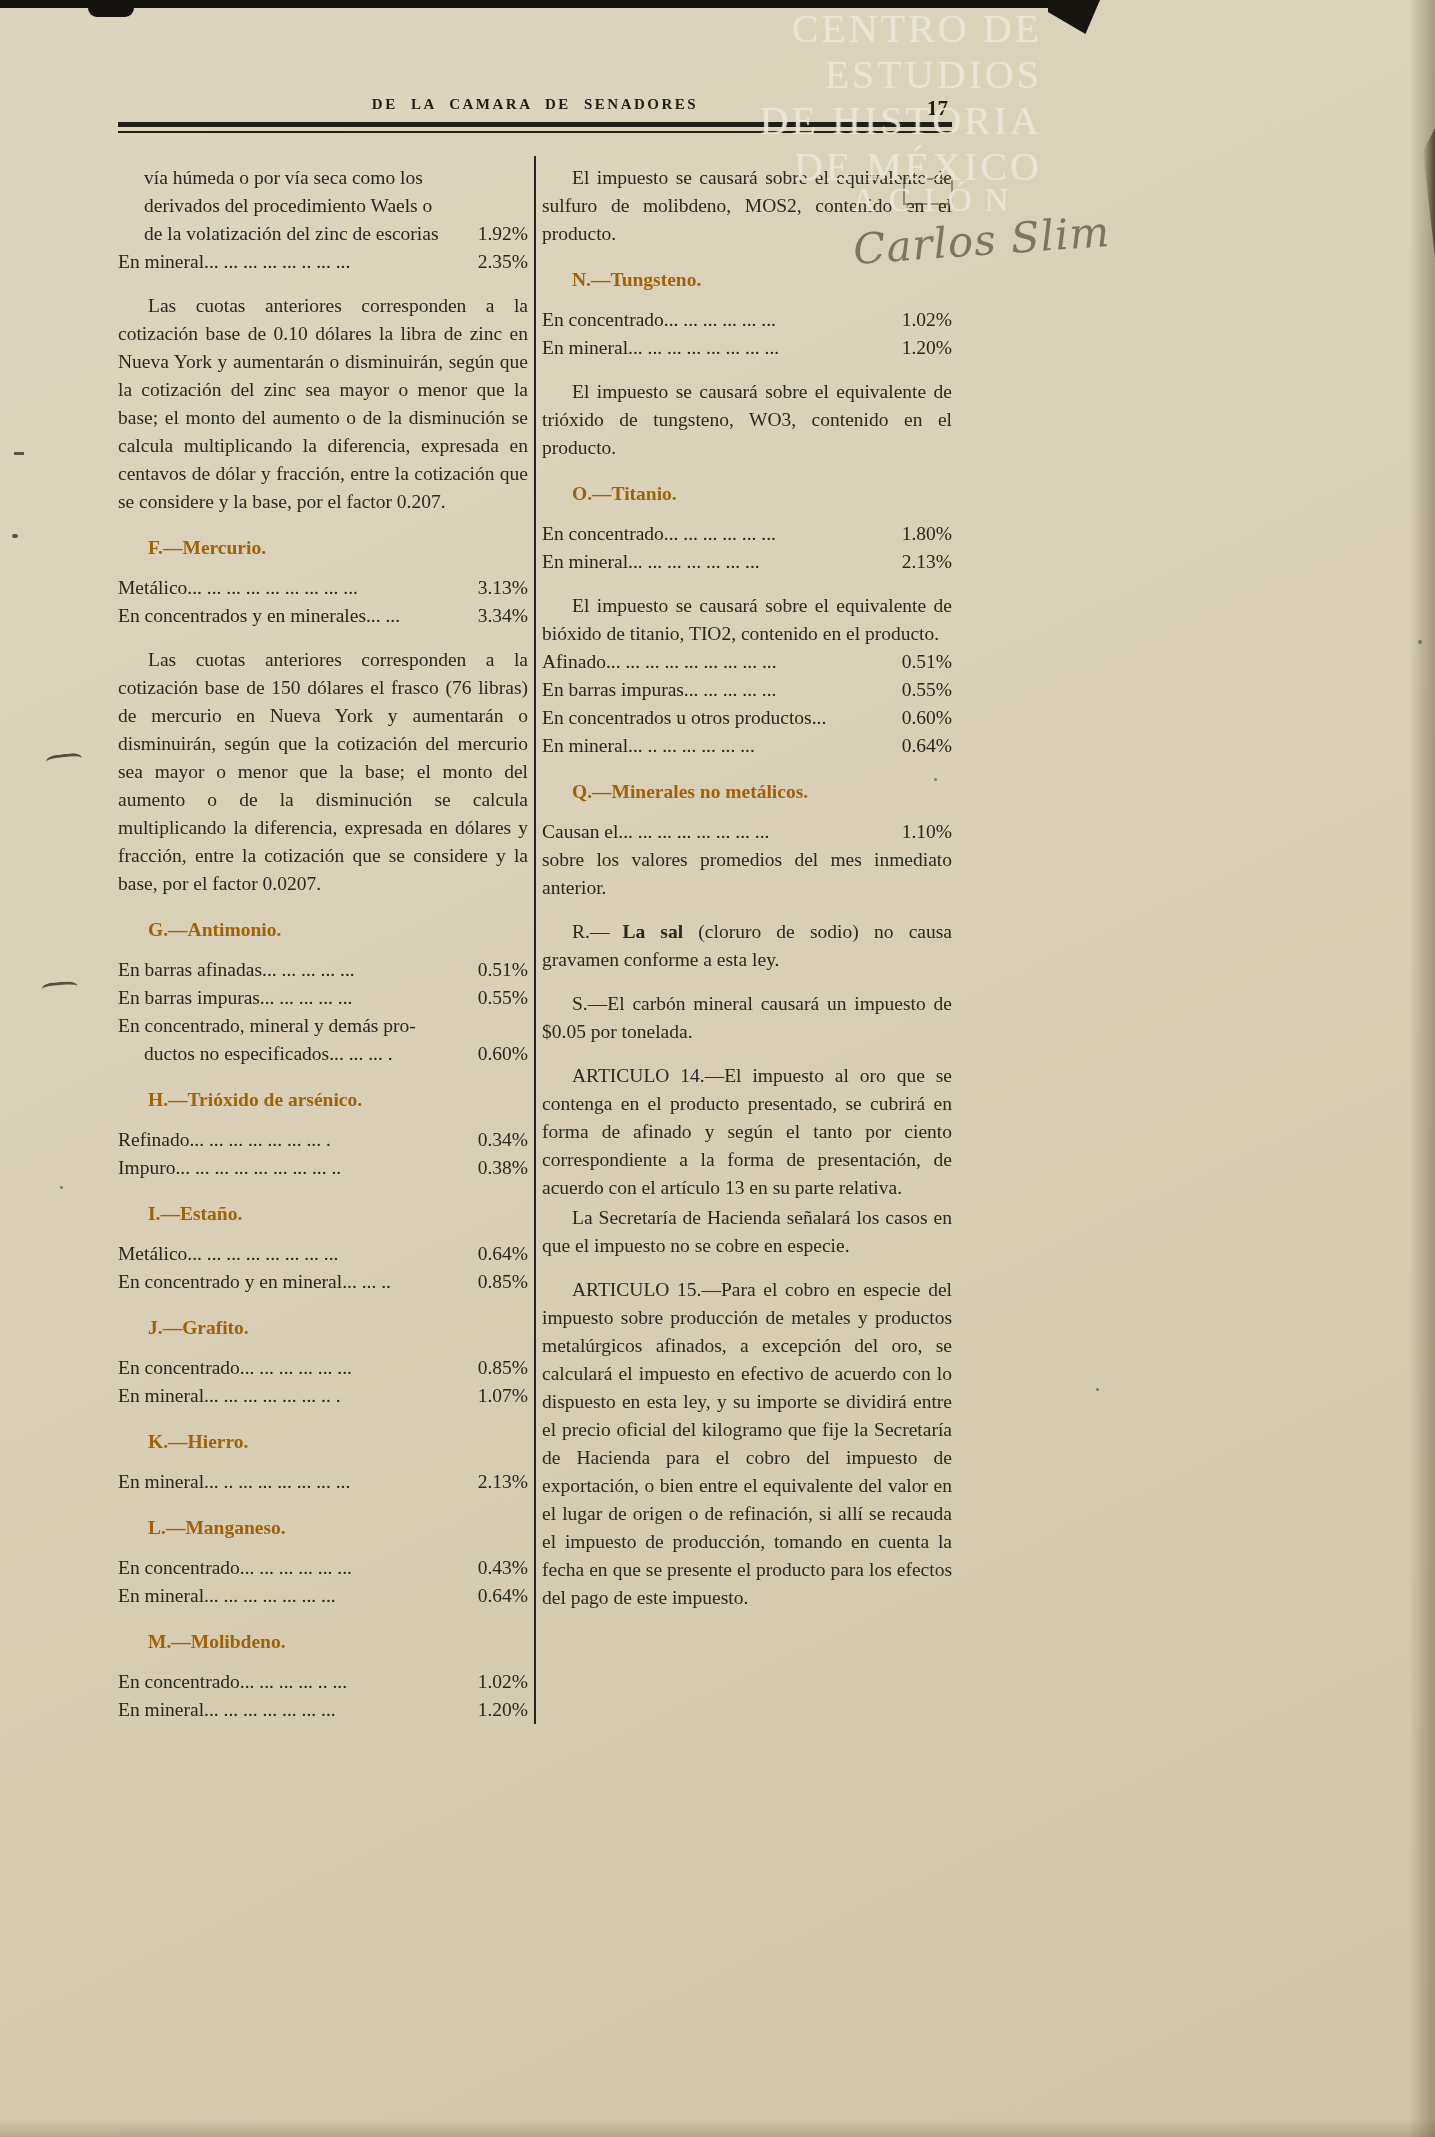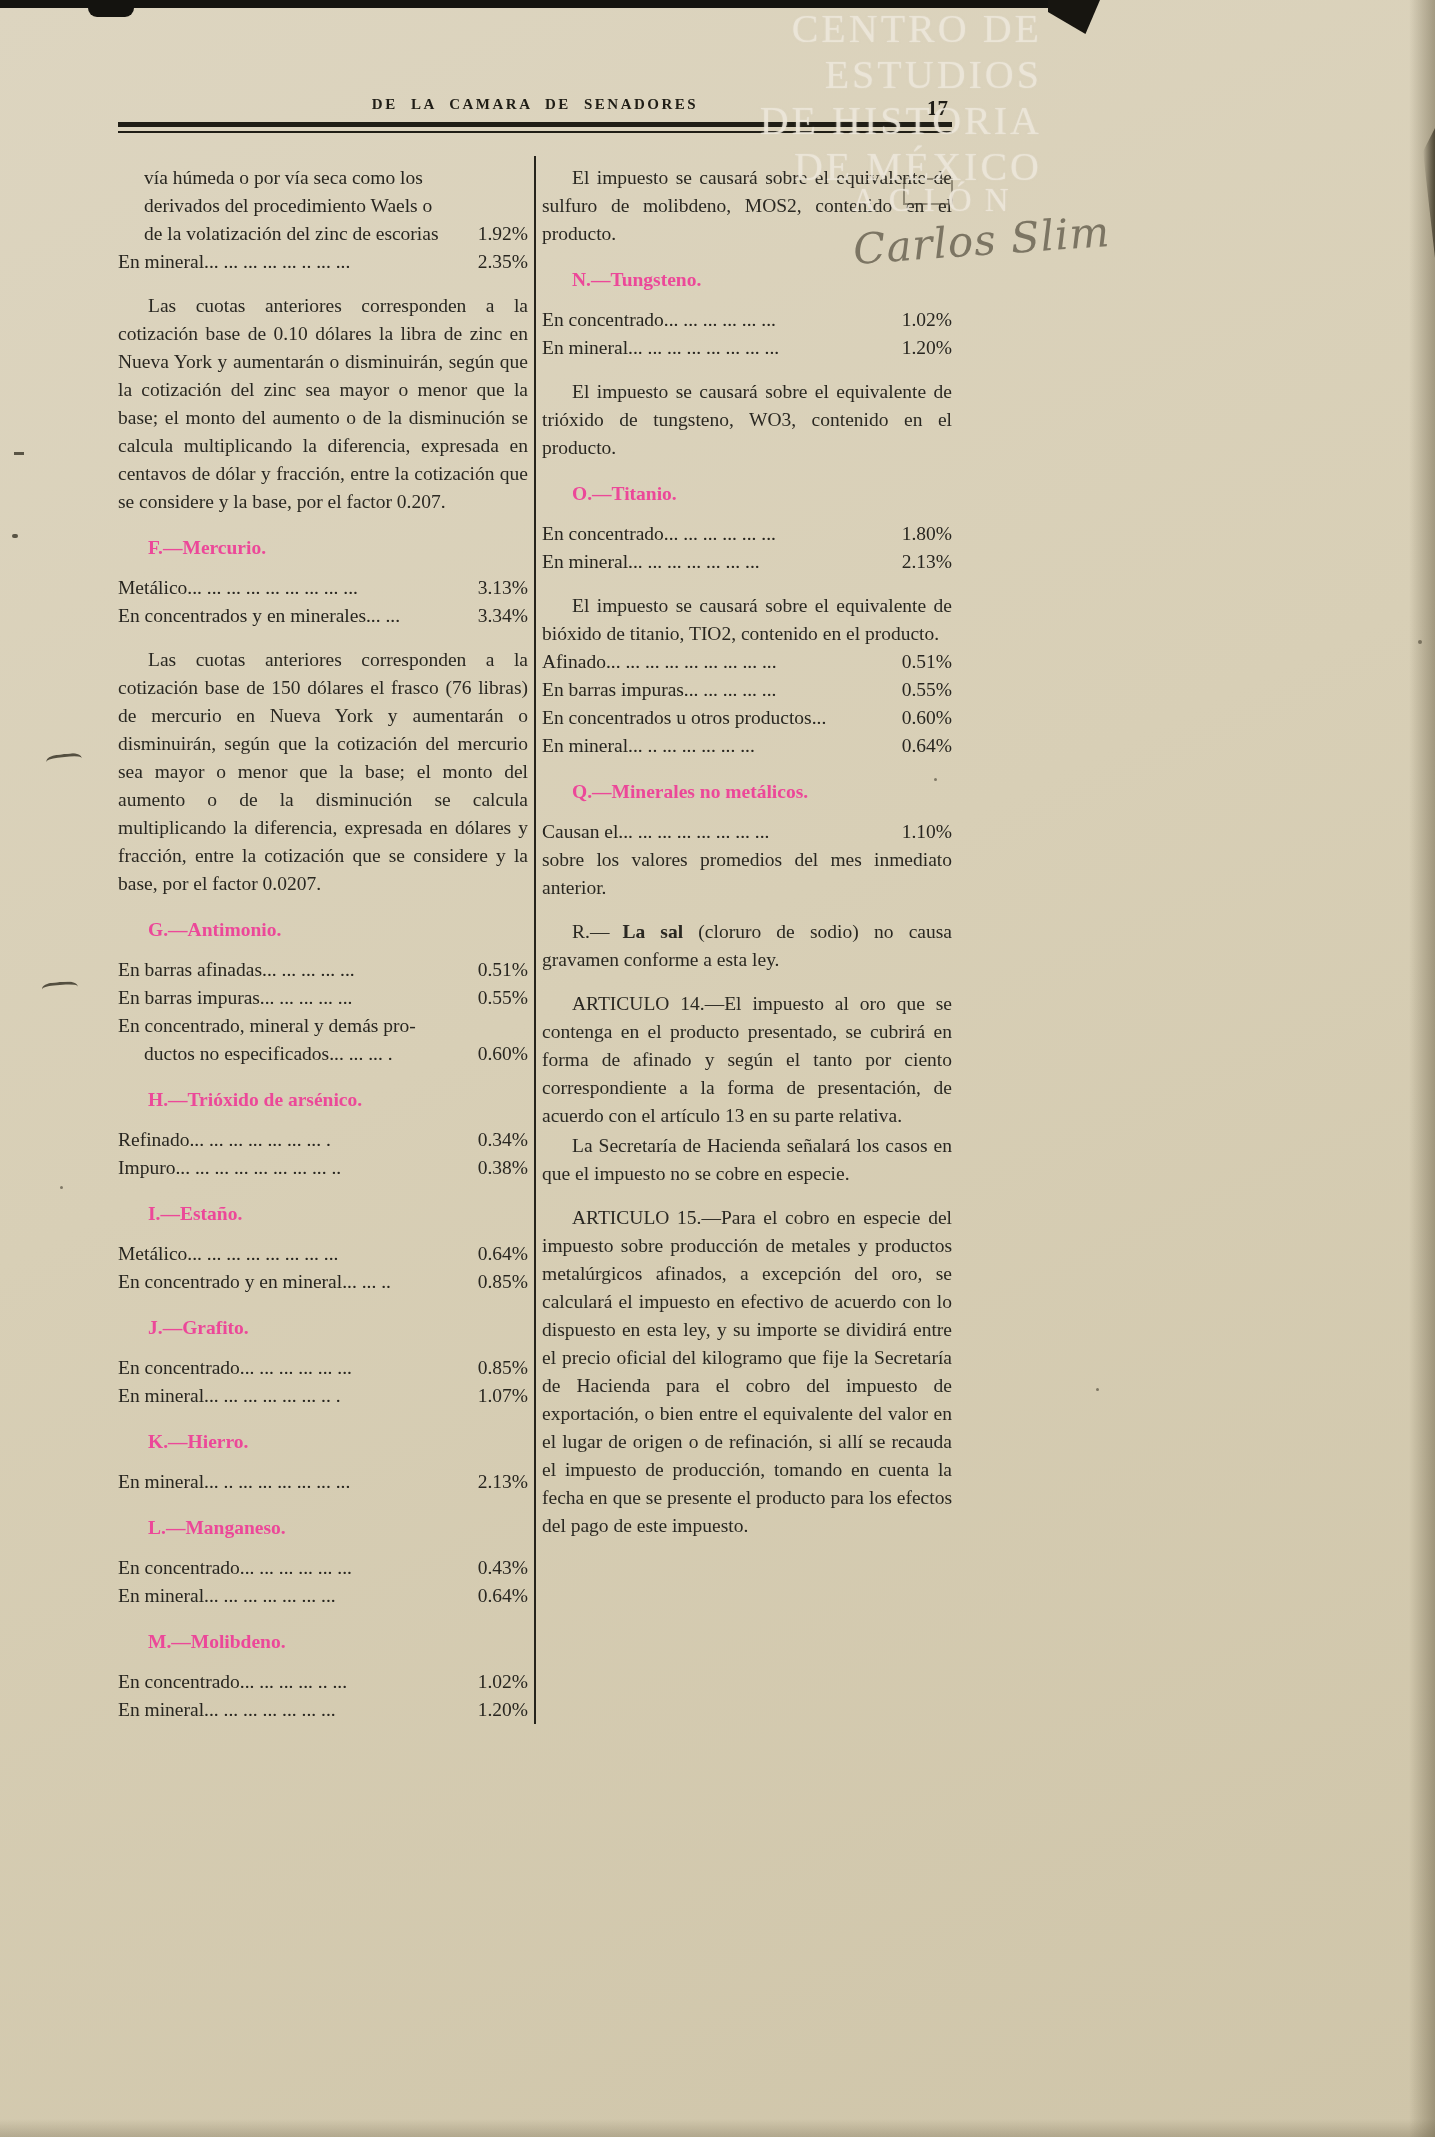--- a/index.html
+++ b/index.html
@@ -43,21 +43,21 @@
 
   
   .columns { position:absolute; left:118px; top:156px; width:834px; display:flex; z-index:2; }
   .col { width:410px; }
   .divider { width:2px; background:#26241c; margin:0 6px; }
 
   .para { text-align:justify; text-indent:30px; font-size:19.5px; line-height:28px; margin-top:16px; color:#2a2822; }
   .para.noindent { text-indent:0; margin-top:0; }
   .para.tight { margin-top:2px; }
   .bold { font-weight:bold;margin-left:13px; }
-  .heading { font-weight:bold; font-size:19.5px; line-height:28px; margin:18px 0 12px 0; text-indent:30px; text-align:justify; color:#ec4899; }
+  .heading { font-weight:bold; font-size:19.5px; line-height:28px; margin:18px 0 12px 0; text-indent:30px; text-align:justify; color:#a16207; }
   .rates { font-size:19.5px; line-height:28px; }
   .rate-row { display:flex; }
   .rate-row.indent { padding-left:26px; }
   .rate-label { flex:1 1 auto; white-space:nowrap; overflow:hidden; }
   .rate-value { flex:0 0 auto; margin-left:8px; }
   .col > :first-child { margin-top:8px; }
 
   
   .watermark { position:absolute; top:6px; right:393px; z-index:5; text-align:right; pointer-events:none;
     color:rgba(236,230,217,.88); text-shadow:0 0 2px rgba(236,230,217,.5); }
@@ -258,20 +258,21 @@
         </div>
         <div class="heading">Q.—Minerales no metálicos.</div>
         <div class="rates">
           <div class="rate-row">
             <span class="rate-label">Causan el... ... ... ... ... ... ... ...</span>
             <span class="rate-value">1.10%</span>
           </div>
         </div>
         <p class="para noindent"><span>sobre los valores promedios del mes inmediato anterior.</span></p>
         <p class="para"><span>R.—</span><span class="bold">La sal</span><span> (cloruro de sodio) no causa gravamen conforme a esta ley.</span></p>
+        <p class="para"><span>S.—El carbón mineral causará un impuesto de $0.05 por tonelada.</span></p>
         <p class="para"><span>ARTICULO 14.—El impuesto al oro que se contenga en el producto presentado, se cubrirá en forma de afinado y según el tanto por ciento correspondiente a la forma de presentación, de acuerdo con el artículo 13 en su parte relativa.</span></p>
         <p class="para tight"><span>La Secretaría de Hacienda señalará los casos en que el impuesto no se cobre en especie.</span></p>
         <p class="para"><span>ARTICULO 15.—Para el cobro en especie del impuesto sobre producción de metales y productos metalúrgicos afinados, a excepción del oro, se calculará el impuesto en efectivo de acuerdo con lo dispuesto en esta ley, y su importe se dividirá entre el precio oficial del kilogramo que fije la Secretaría de Hacienda para el cobro del impuesto de exportación, o bien entre el equivalente del valor en el lugar de origen o de refinación, si allí se recauda el impuesto de producción, tomando en cuenta la fecha en que se presente el producto para los efectos del pago de este impuesto.</span></p>
       </div>
   </div>
 
   <div class="watermark">
     <div id="wm-lines">
         <div class="wm-line">CENTRO DE</div>
         <div class="wm-line">ESTUDIOS</div>

